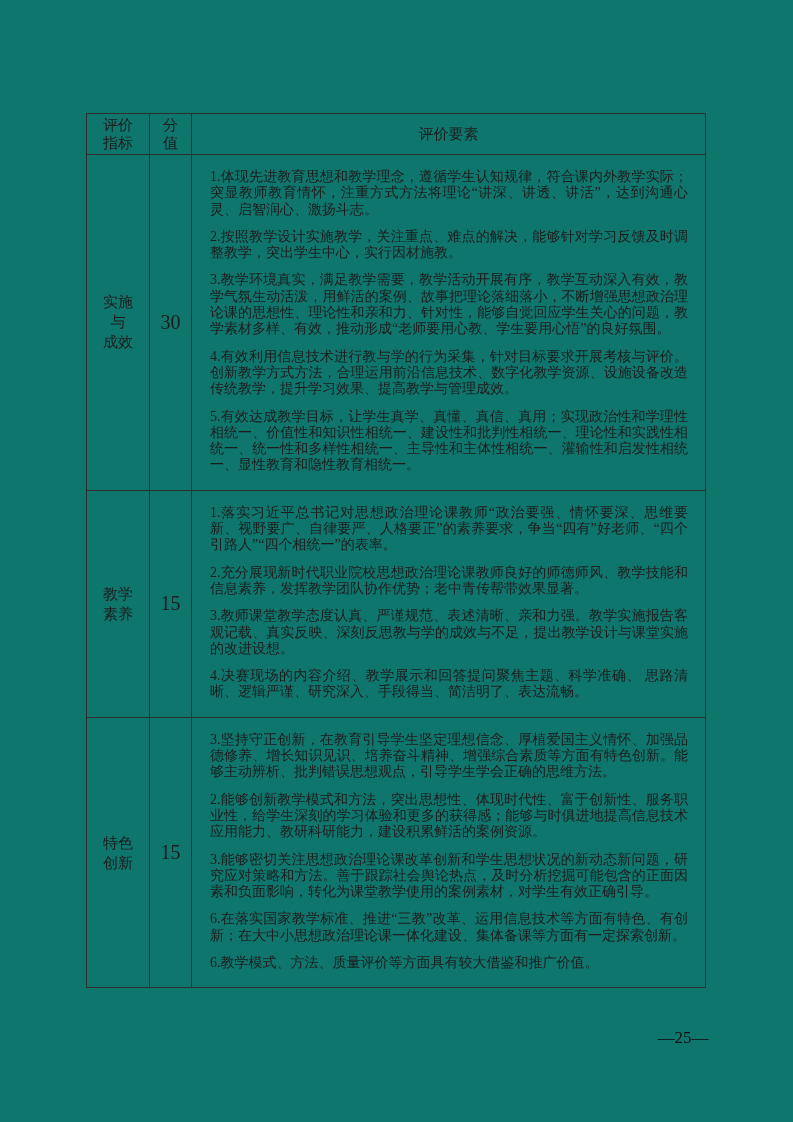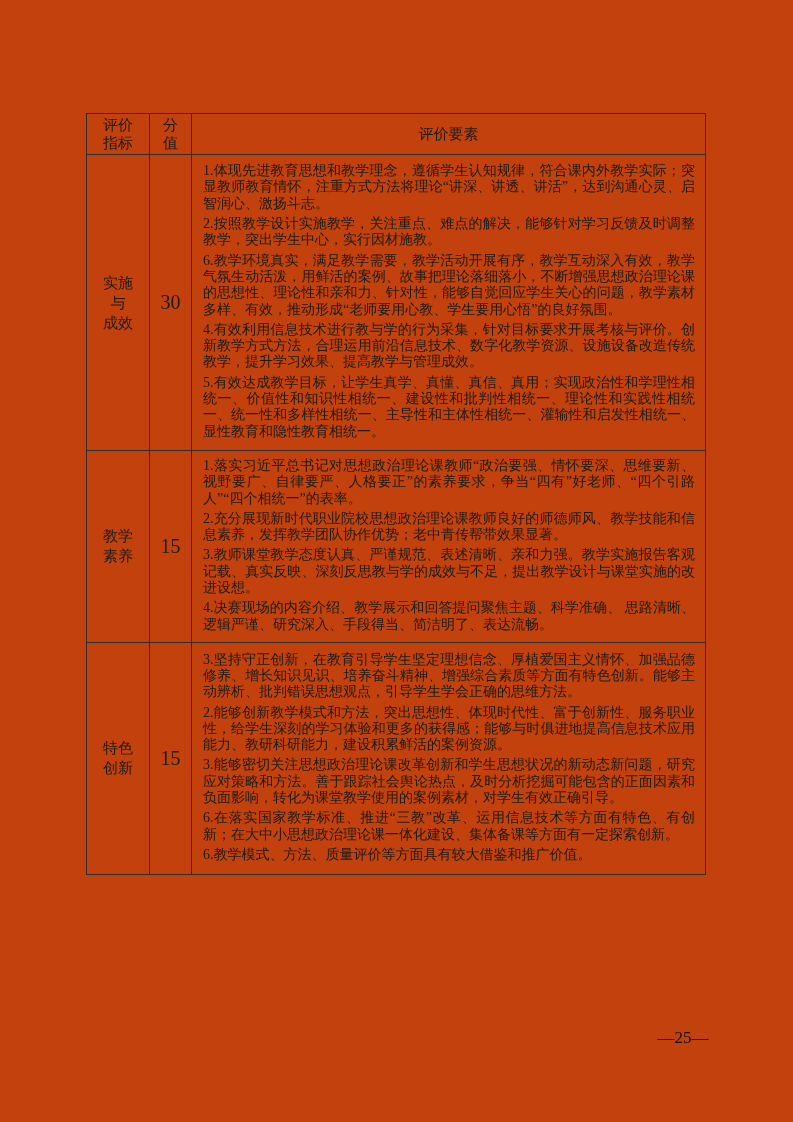--- a/index.html
+++ b/index.html
@@ -4,21 +4,21 @@
 <style>
   html, body {
     margin: 0;
     padding: 0;
     background: #ffffff;
   }
   .page {
     position: relative;
     width: 793px;
     height: 1122px;
-    background: #c2410c;
+    background: #0f766e;
     font-family: "Liberation Serif", "DejaVu Serif", serif;
     color: #1c1c1c;
     overflow: hidden;
   }
   table.eval-table {
     position: absolute;
     left: 86px;
     top: 113px;
     width: 620px;
     border-collapse: collapse;
@@ -48,21 +48,21 @@
   }
   .score-cell {
     text-align: center;
     font-size: 20px;
   }
   .criteria-cell {
     padding: 3px 6px 5px 7px;
     vertical-align: middle;
   }
   .criteria-item {
-    margin: 4px;
+    margin: 11px;
     font-size: 14px;
     line-height: 16.3px;
     text-align: justify;
     text-justify: inter-ideograph;
   }
   tr.row-1 { height: 296px; }
   tr.row-2 { height: 190px; }
   tr.row-3 { height: 232px; }
   .page-number {
     position: absolute;
@@ -96,21 +96,21 @@
     </tr>
 
     <tr class="row-1">
       <td class="indicator-cell">实施
 与
 成效</td>
       <td class="score-cell">30</td>
       <td class="criteria-cell">
         <p class="criteria-item">1.体现先进教育思想和教学理念，遵循学生认知规律，符合课内外教学实际；突显教师教育情怀，注重方式方法将理论“讲深、讲透、讲活”，达到沟通心灵、启智润心、激扬斗志。</p>
         <p class="criteria-item">2.按照教学设计实施教学，关注重点、难点的解决，能够针对学习反馈及时调整教学，突出学生中心，实行因材施教。</p>
-        <p class="criteria-item">6.教学环境真实，满足教学需要，教学活动开展有序，教学互动深入有效，教学气氛生动活泼，用鲜活的案例、故事把理论落细落小，不断增强思想政治理论课的思想性、理论性和亲和力、针对性，能够自觉回应学生关心的问题，教学素材多样、有效，推动形成“老师要用心教、学生要用心悟”的良好氛围。</p>
+        <p class="criteria-item">3.教学环境真实，满足教学需要，教学活动开展有序，教学互动深入有效，教学气氛生动活泼，用鲜活的案例、故事把理论落细落小，不断增强思想政治理论课的思想性、理论性和亲和力、针对性，能够自觉回应学生关心的问题，教学素材多样、有效，推动形成“老师要用心教、学生要用心悟”的良好氛围。</p>
         <p class="criteria-item">4.有效利用信息技术进行教与学的行为采集，针对目标要求开展考核与评价。创新教学方式方法，合理运用前沿信息技术、数字化教学资源、设施设备改造传统教学，提升学习效果、提高教学与管理成效。</p>
         <p class="criteria-item">5.有效达成教学目标，让学生真学、真懂、真信、真用；实现政治性和学理性相统一、价值性和知识性相统一、建设性和批判性相统一、理论性和实践性相统一、统一性和多样性相统一、主导性和主体性相统一、灌输性和启发性相统一、显性教育和隐性教育相统一。</p>
       </td>
     </tr>
 
     <tr class="row-2">
       <td class="indicator-cell">教学
 素养</td>
       <td class="score-cell">15</td>
       <td class="criteria-cell">

